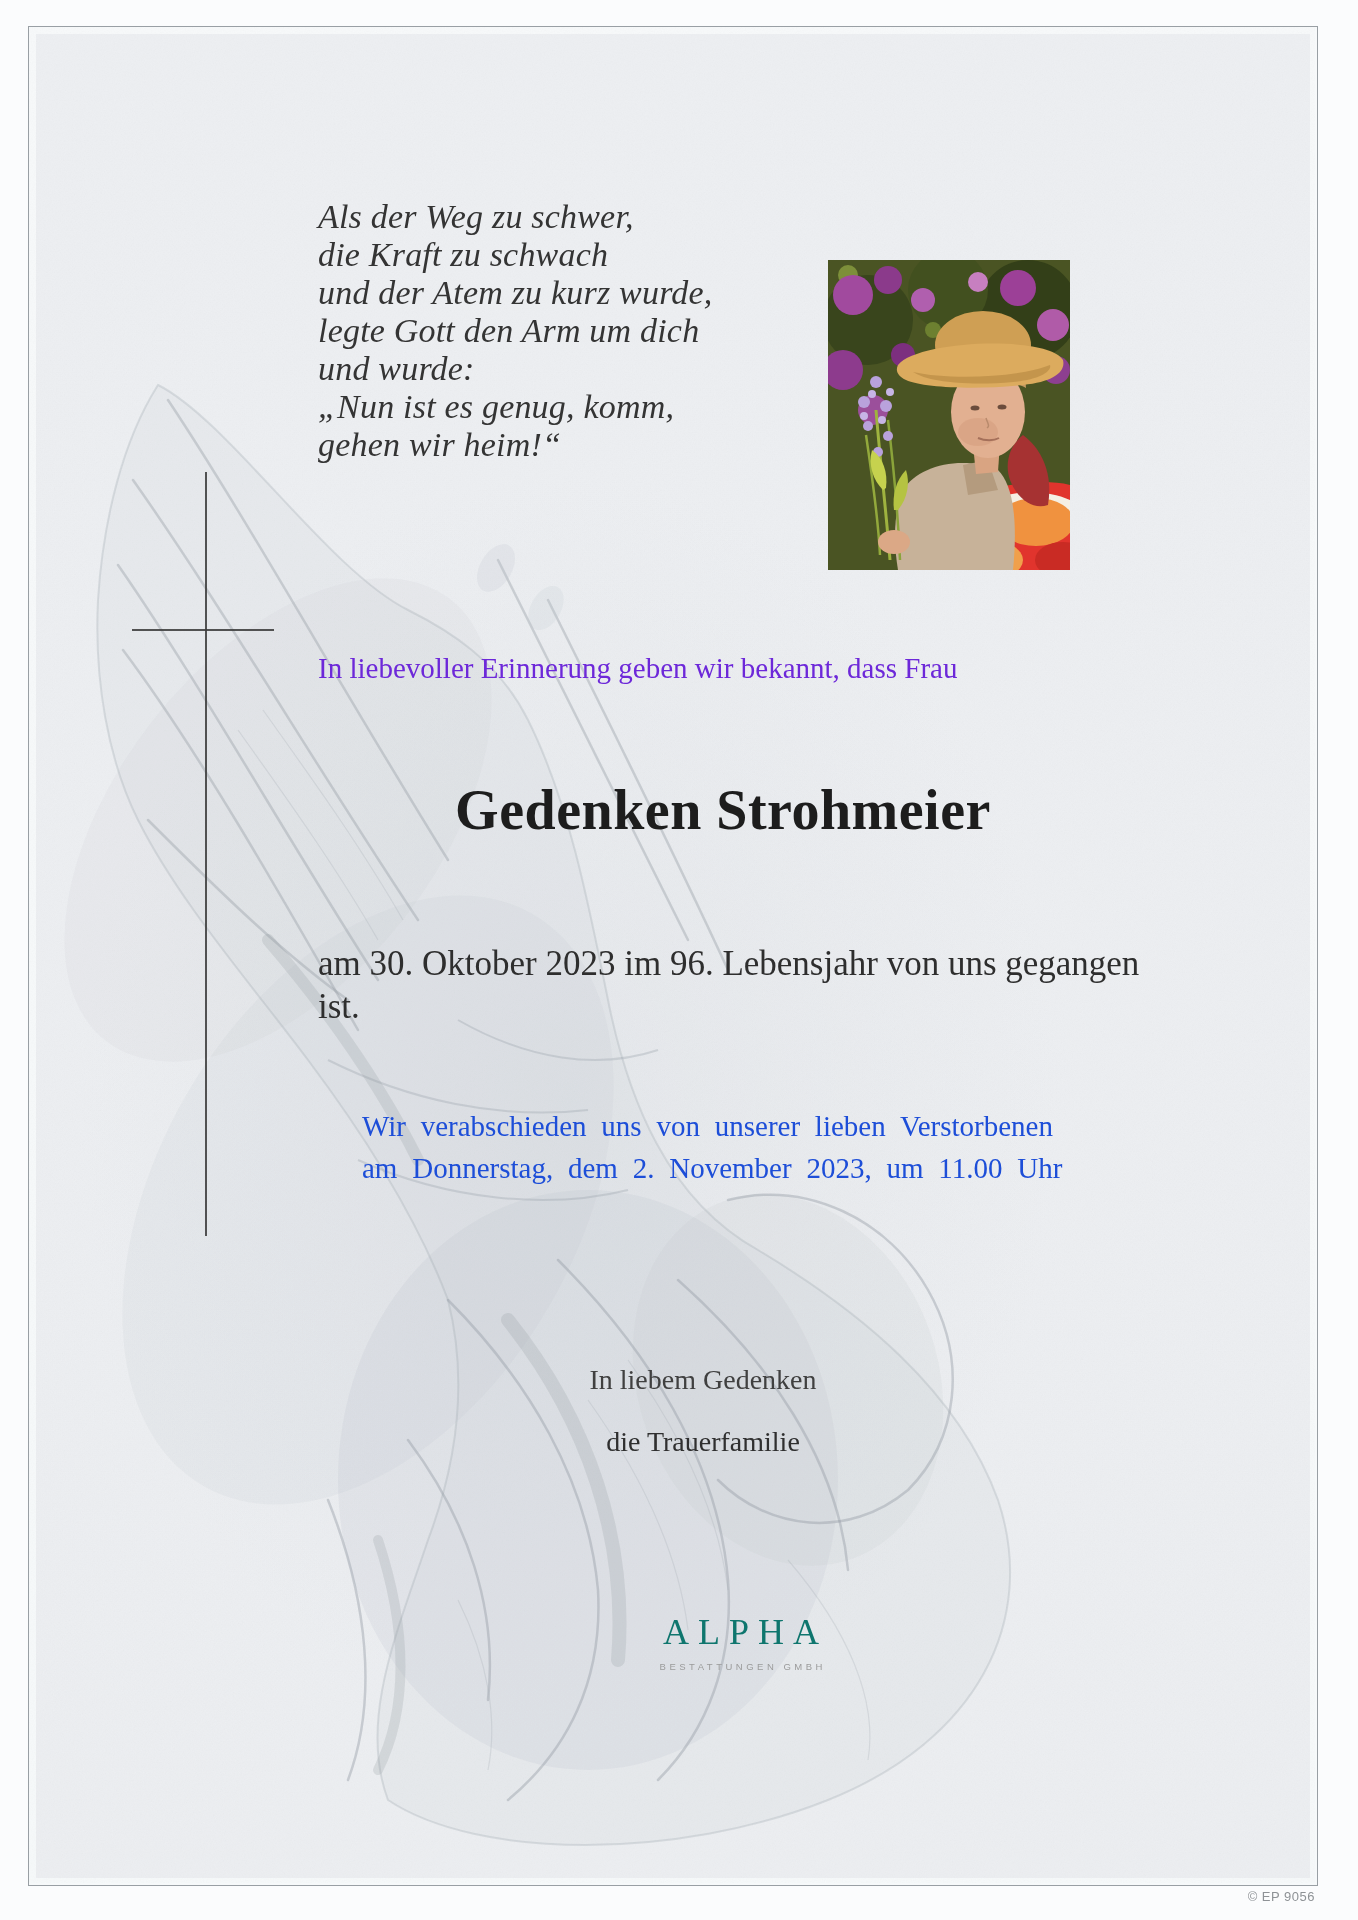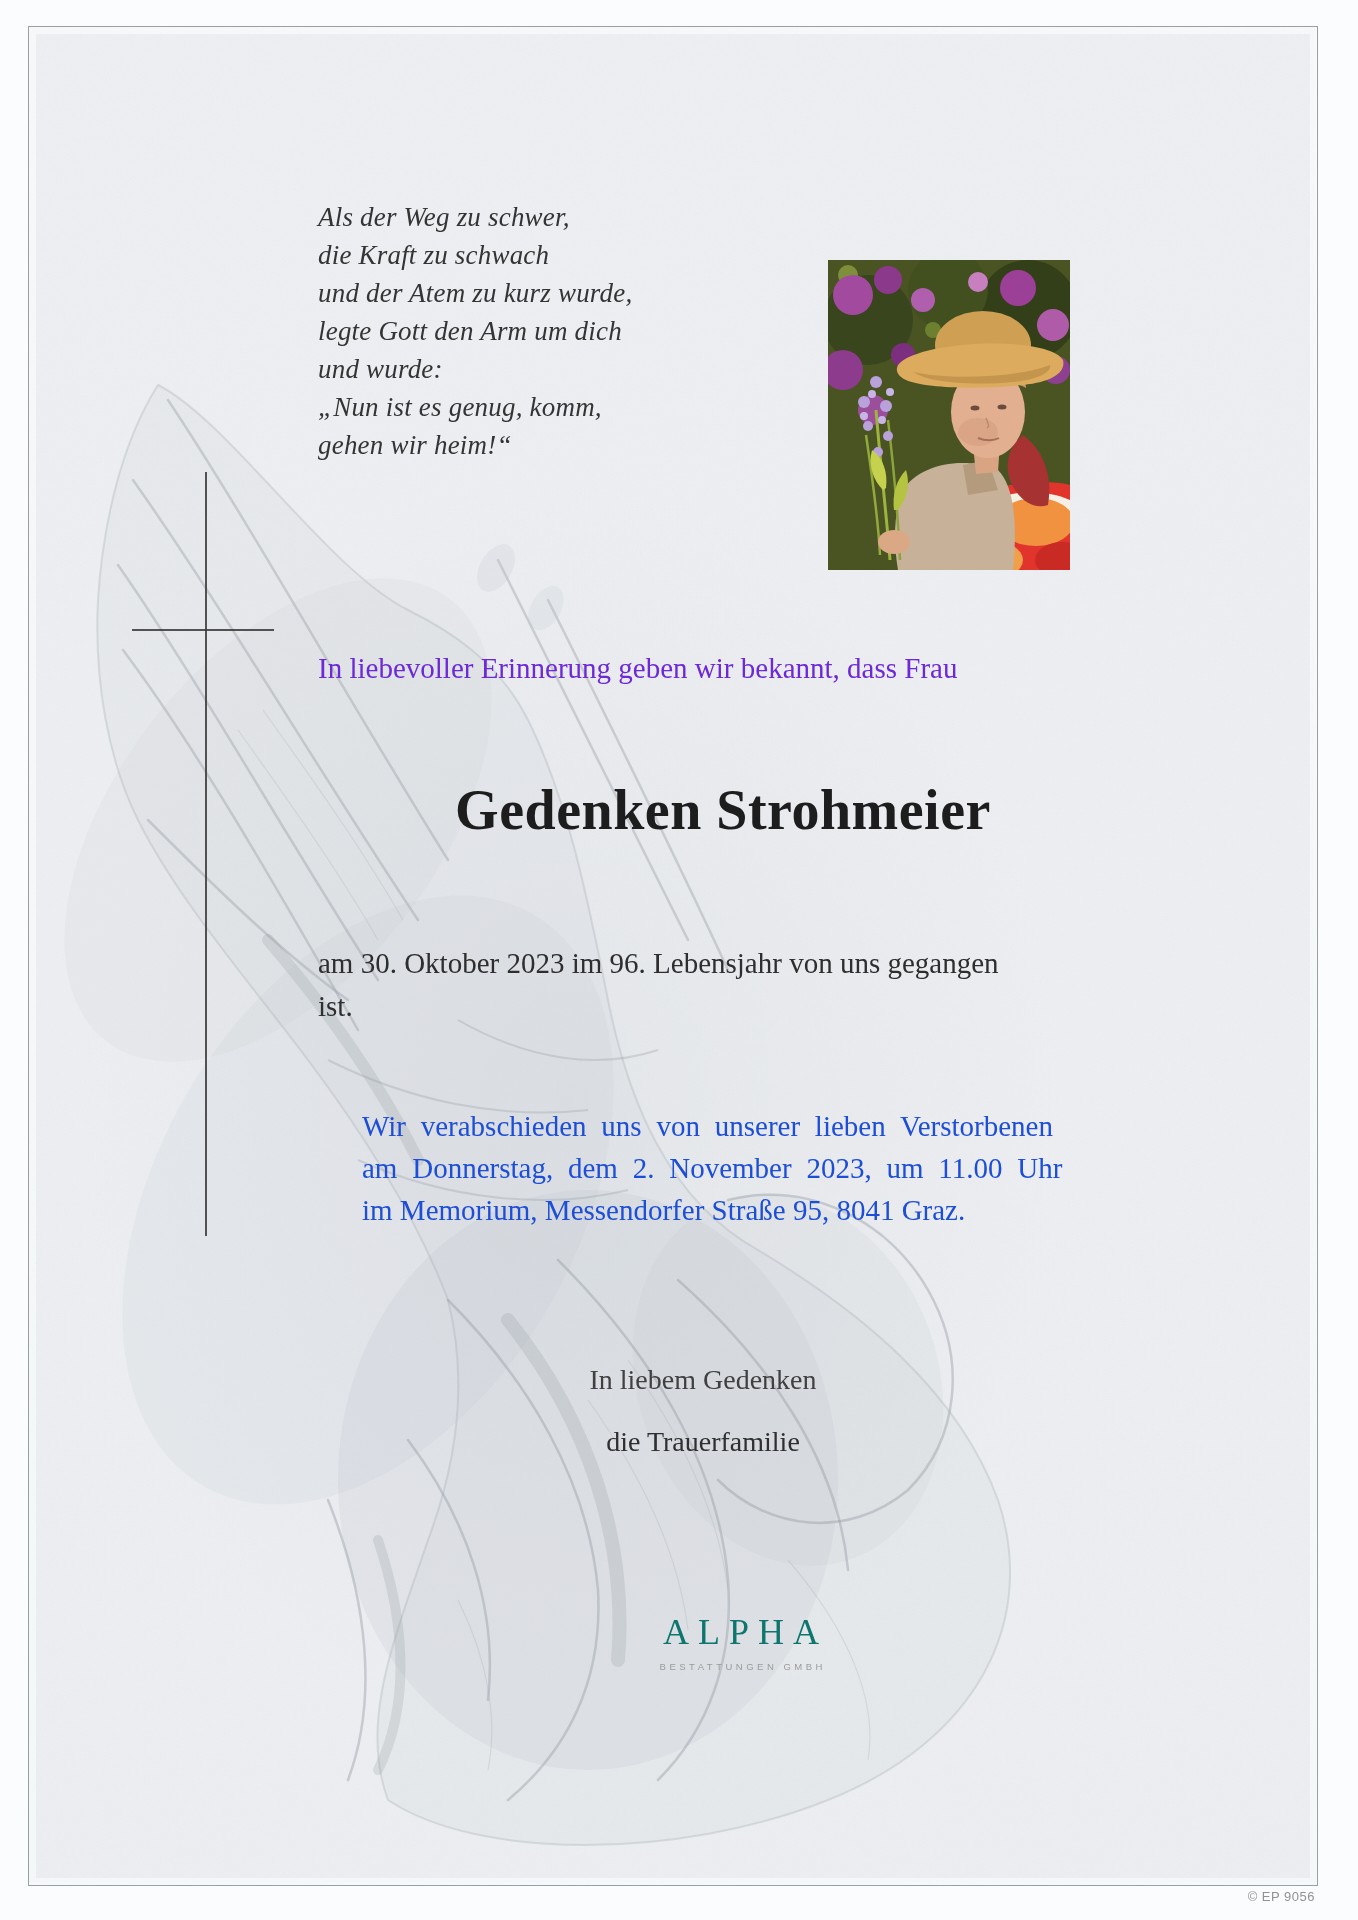--- a/index.html
+++ b/index.html
@@ -20,24 +20,24 @@
   }
   .grain{left:29px;top:27px;width:1286px;height:1856px;opacity:0.05;pointer-events:none;}
   
   .hands{left:28px;top:300px;width:1050px;height:1560px;}
   
   .cross-v{left:205px;top:472px;width:2px;height:764px;background:#3c3c3c;opacity:0.88;}
   .cross-h{left:132px;top:629px;width:142px;height:2px;background:#3c3c3c;opacity:0.88;}
   
   .photo{left:828px;top:260px;width:242px;height:310px;}
   
-  .poem{left:318px;top:198px;font-size:27px;line-height:38px;font-style:italic;color:#343434;letter-spacing:0.2px;}
+  .poem{left:318px;top:198px;font-size:34px;line-height:38px;font-style:italic;color:#343434;letter-spacing:0.2px;}
   .intro{left:318px;top:650px;font-size:29px;line-height:36px;color:#6d28d9;}
   .name{left:318px;top:780px;width:810px;text-align:center;font-size:56px;line-height:60px;font-weight:bold;color:#1d1d1d;letter-spacing:0.5px;}
-  .death{left:318px;top:942px;font-size:29px;line-height:43px;color:#2e2e2e;}
+  .death{left:318px;top:942px;font-size:35px;line-height:43px;color:#2e2e2e;}
   .farewell{left:318px;top:1105px;font-size:29px;line-height:42px;color:#1d4ed8;margin-left:44px;}
   .wjust{word-spacing:0.26em;}
   .closing{left:318px;top:1364px;width:770px;text-align:center;font-size:28px;color:#404040;}
   .signature{left:318px;top:1426px;width:770px;text-align:center;font-size:28px;color:#2f2f2f;}
   
   .logo{left:566px;top:1612px;width:350px;text-align:center;}
   .logo-name{font-size:36px;line-height:40px;color:#0f766e;letter-spacing:9px;padding-left:9px;font-family:"Liberation Serif",serif;}
   .logo-sub{margin-top:9px;font-size:9.5px;color:#9b9b9b;letter-spacing:3.5px;padding-left:3.5px;font-family:"Liberation Sans",sans-serif;}
   
   .copyright{right:43px;top:1889px;font-size:13px;color:#8e9296;font-family:"Liberation Sans",sans-serif;letter-spacing:0.5px;}
@@ -199,21 +199,20 @@
 <div class="abs name">Gedenken Strohmeier</div>
 
 <div class="abs death">
   <div>am 30. Oktober 2023 im 96. Lebensjahr von uns gegangen</div>
   <div>ist.</div>
 </div>
 
 <div class="abs farewell">
   <div class="wjust">Wir verabschieden uns von unserer lieben Verstorbenen</div>
   <div class="wjust">am Donnerstag, dem 2. November 2023, um 11.00 Uhr</div>
-  <div>im Memorium, Messendorfer Straße 95, 8041 Graz.</div>
 </div>
 
 <div class="abs closing">In liebem Gedenken</div>
 <div class="abs signature">die Trauerfamilie</div>
 
 <div class="abs logo">
   <div class="logo-name">ALPHA</div>
   <div class="logo-sub">BESTATTUNGEN GMBH</div>
 </div>
 

